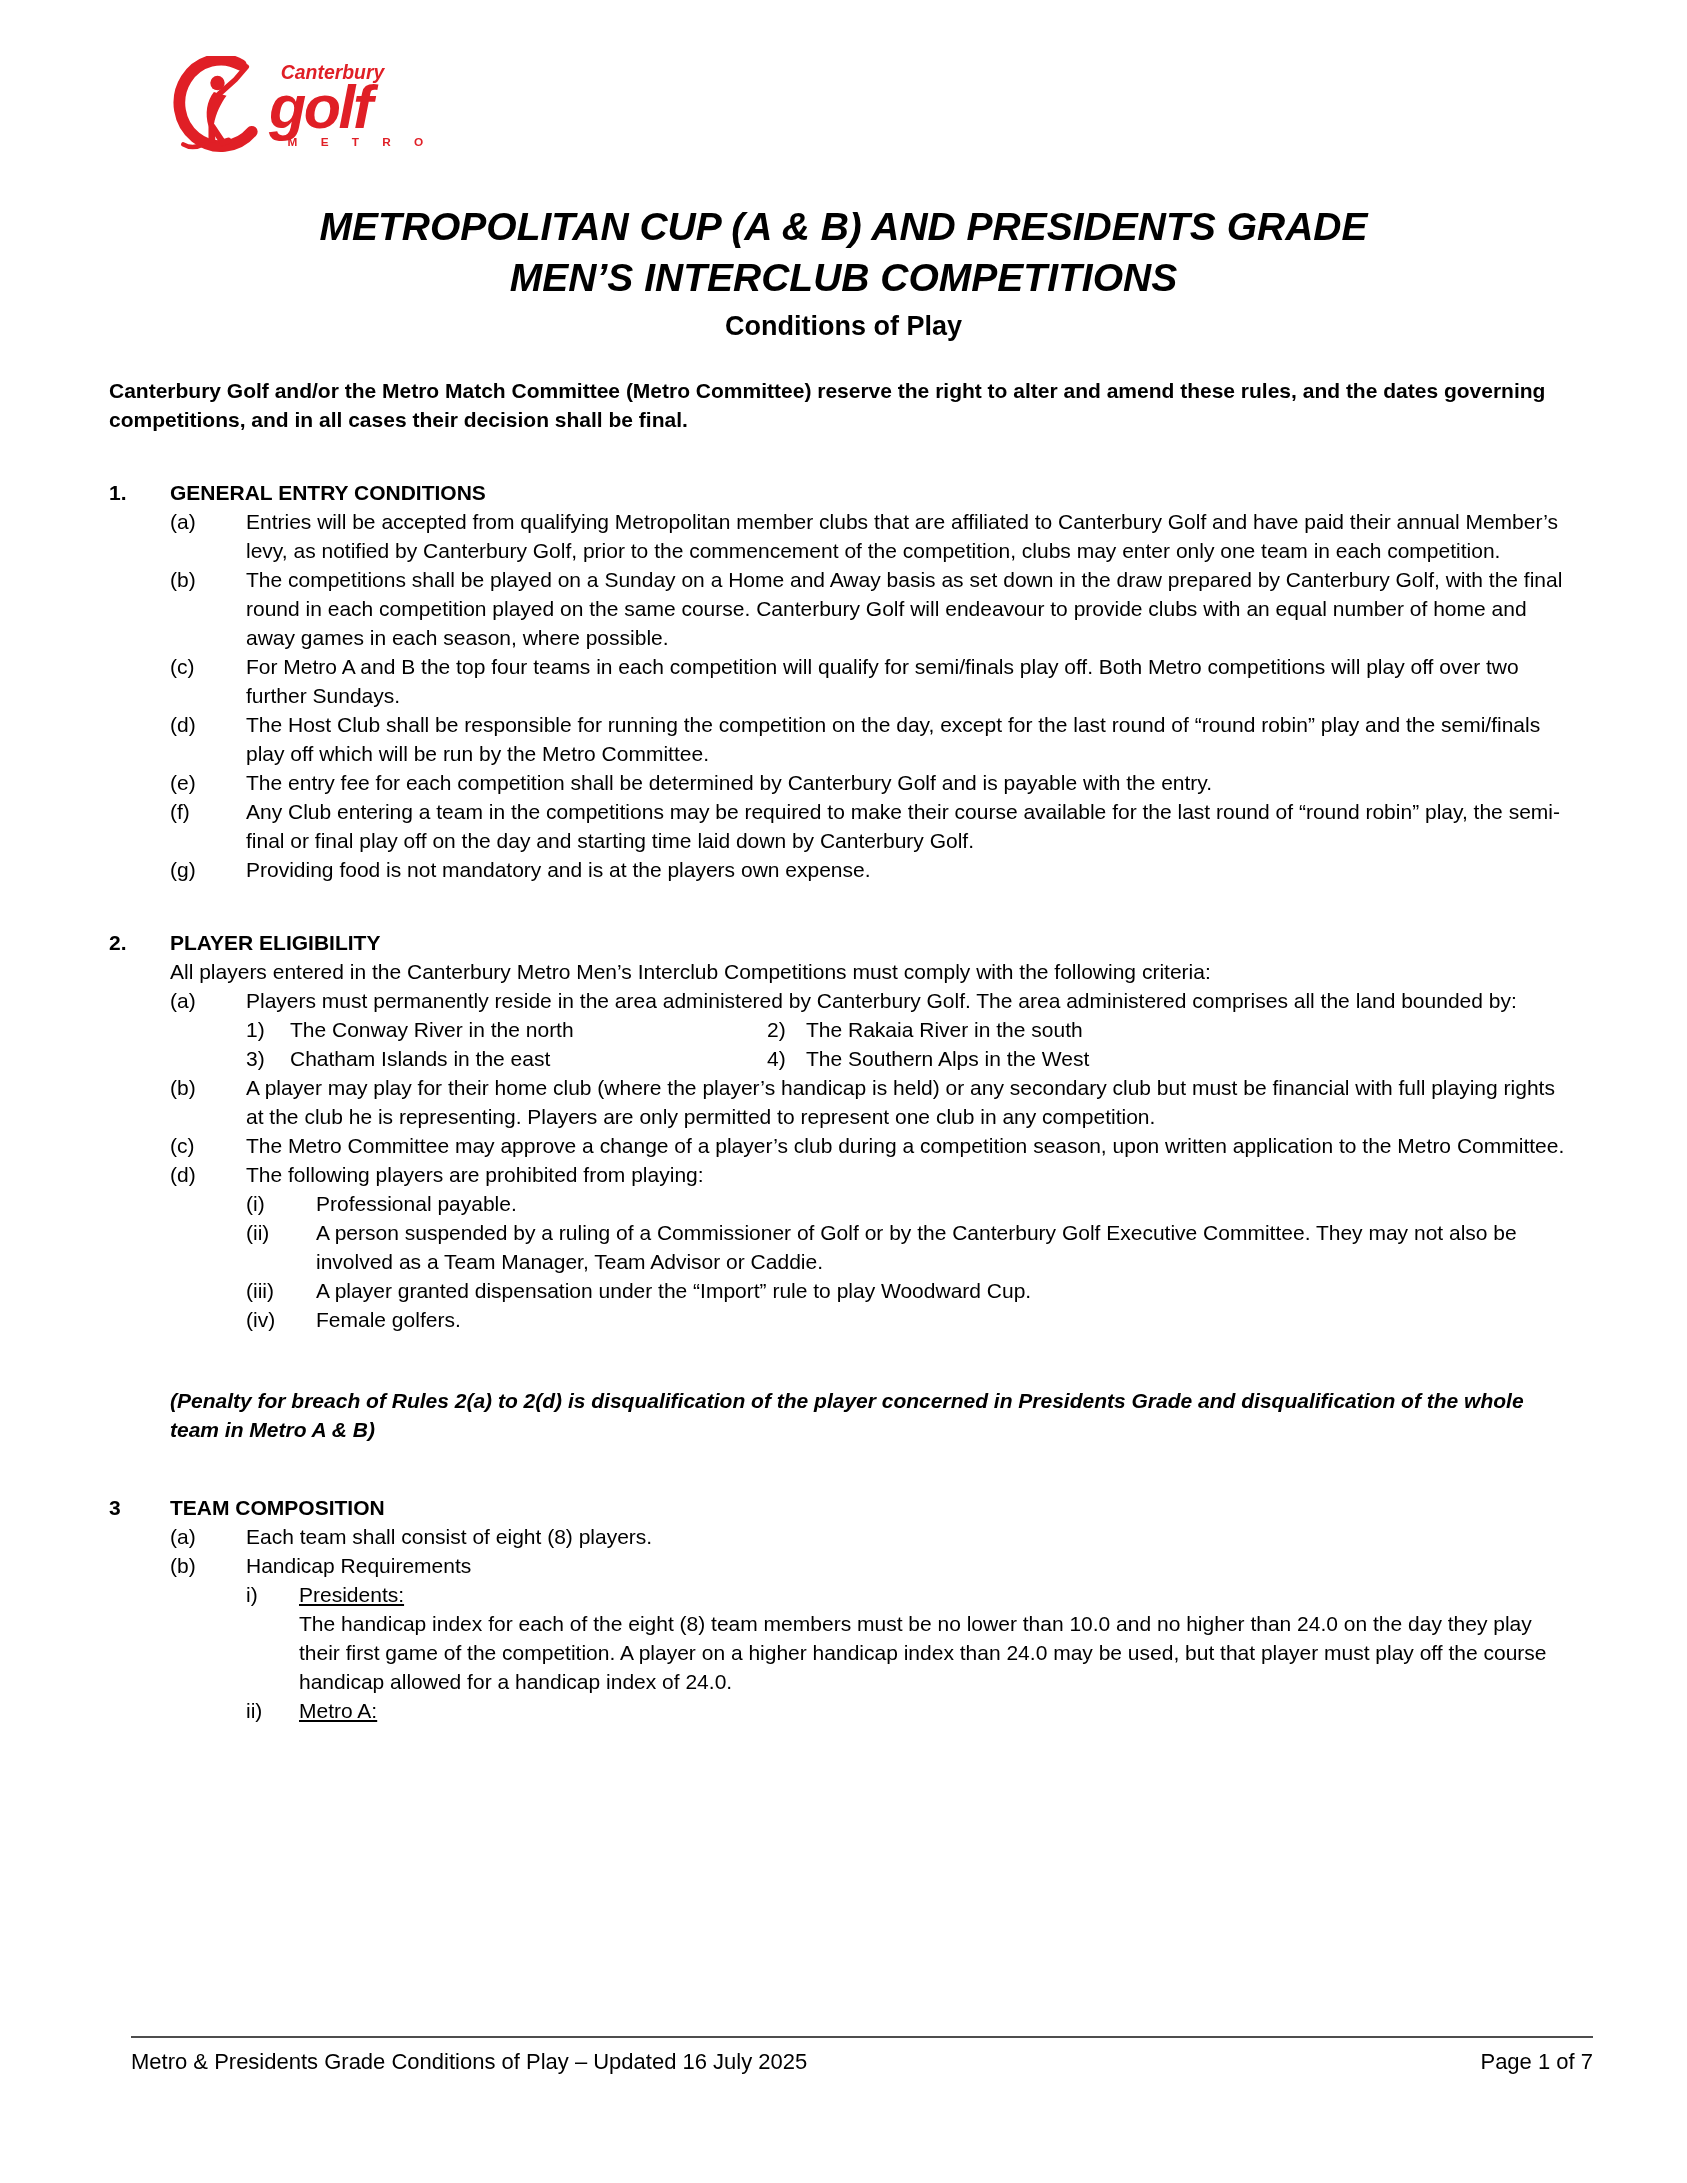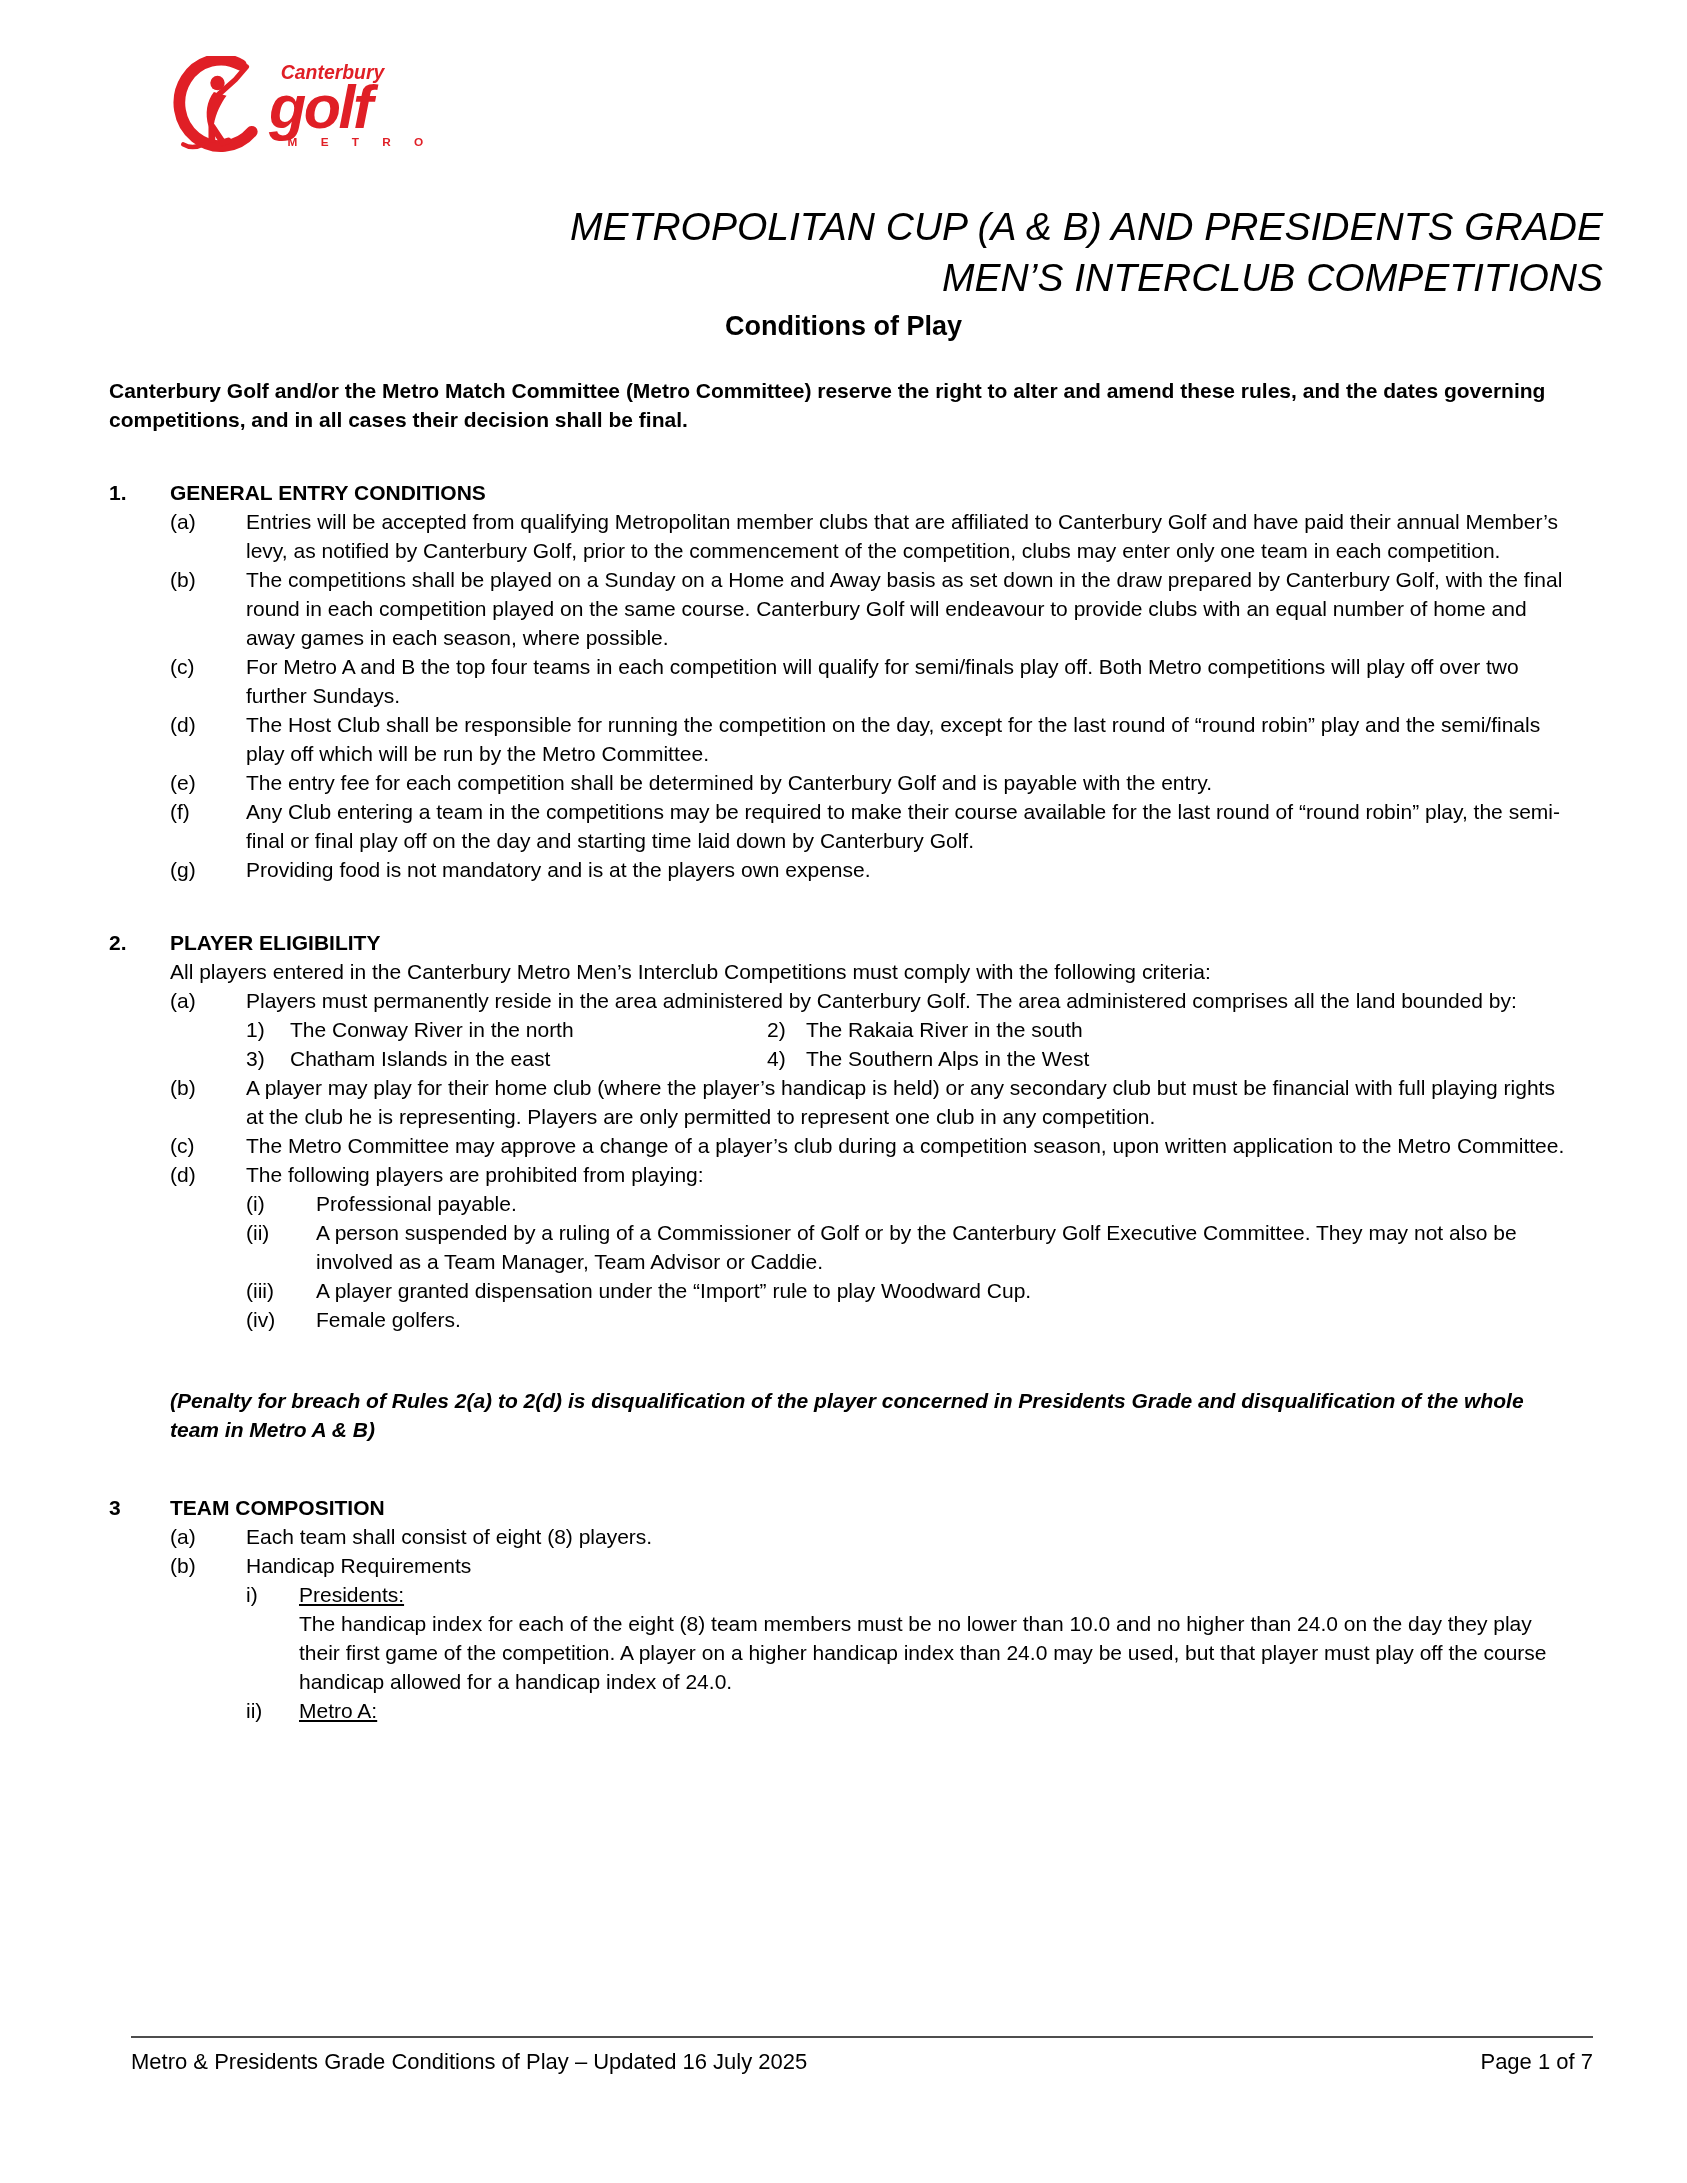--- a/index.html
+++ b/index.html
@@ -26,23 +26,23 @@
     font-size:61px;font-weight:bold;font-style:italic;
     color:var(--brand);line-height:52px;letter-spacing:-2.5px;
   }
   .logo-metro{
     font-size:11.8px;font-weight:bold;color:var(--brand);
     letter-spacing:10px;margin-left:18.6px;margin-top:1.7px;
   }
   
   .title{
     margin:44px 84px 0;
-    text-align:right;
+    text-align:center;
     font-size:39px;line-height:51px;
-    font-weight:normal;font-style:italic;
+    font-weight:bold;font-style:italic;
     letter-spacing:0;
   }
   .subtitle{
     margin-top:6.7px;text-align:center;
     font-size:27px;font-weight:bold;line-height:32px;
   }
   
   .content{padding:0 109px;font-size:21px;line-height:29px;}
   .preamble{margin-top:34px;font-weight:bold;}
   .section{margin-top:44px;}

